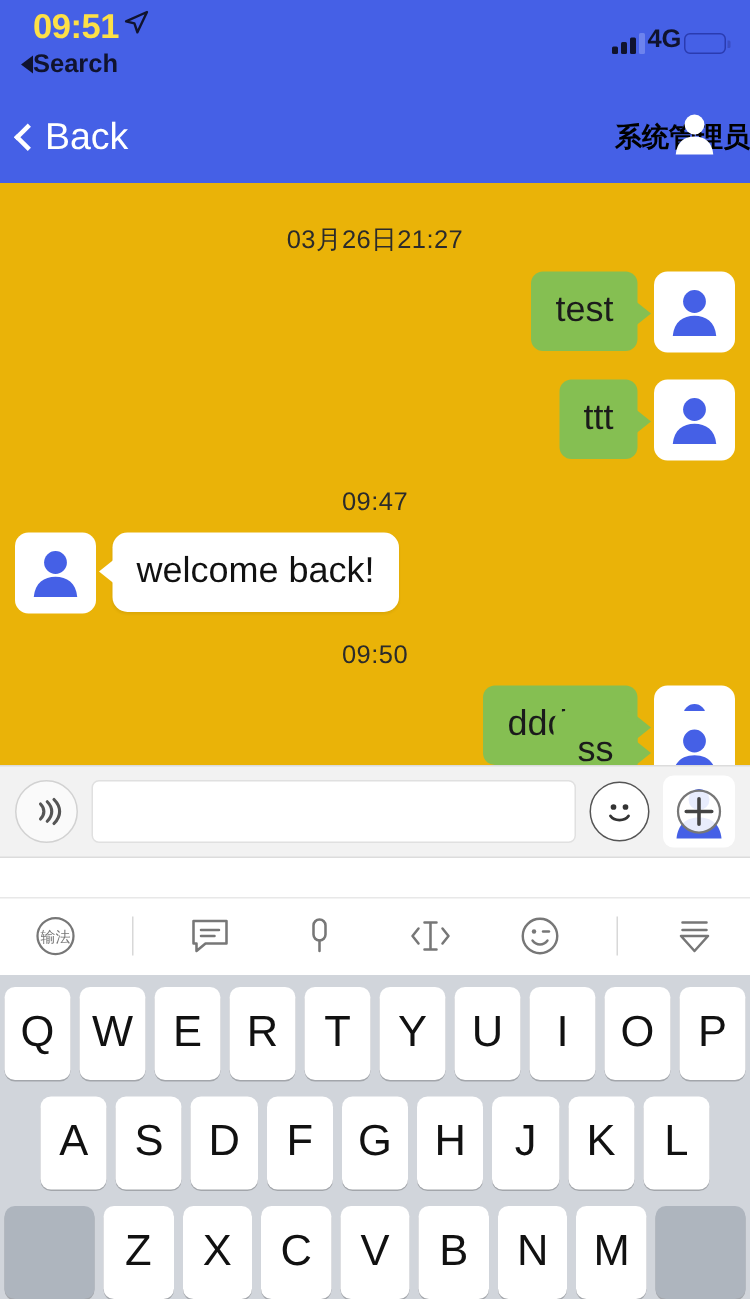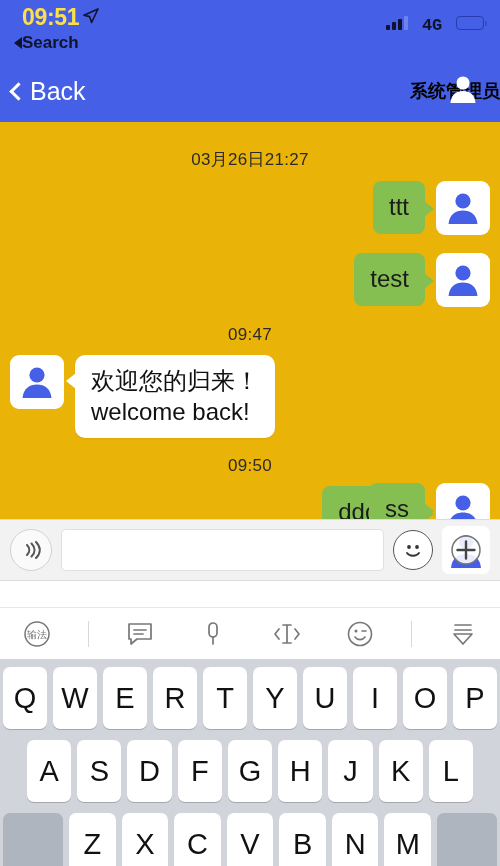--- a/index.html
+++ b/index.html
@@ -60,23 +60,22 @@
   .status-back-label {
     font-size: 17px;
     font-weight: bold;
     color: #10132e;
   }
   .status-right {
     position: absolute;
     right: 16px;
     top: 16px;
     display: flex;
-    align-items: flex-start;
-    gap: 14px;
-    font-family: Liberation Mono, monospace;
+    align-items: flex-end;
+    gap: 2px;
   }
   .sig-bars { display: flex; align-items: flex-end; gap: 2px; height: 14px; }
   .sig-bars i { width: 4px; background: #10132e; border-radius: 1px; display: block; }
   .sig-bars i:nth-child(1) { height: 5px; }
   .sig-bars i:nth-child(2) { height: 8px; }
   .sig-bars i:nth-child(3) { height: 11px; }
   .sig-bars i:nth-child(4) { height: 14px; background: #6d83ee; }
   .net-label {
     font-size: 17px;
     font-weight: bold;
@@ -394,50 +393,49 @@
         <circle cx="17" cy="11" r="6.6" fill="#fff"></circle>
         <path d="M4.5 31 C5.2 22.5 10.4 19 17 19 C23.6 19 28.8 22.5 29.5 31 Z" fill="#fff"></path>
       </svg>
     </div>
   </div>
 
   <div class="msg-list" id="msgList">
       <div class="sys-time">03月26日21:27</div>
       <div class="row out">
         <div class="bubble green">
-          <span class="line">ttt</span>
+          <span class="line">test</span>
         </div>
         <div class="avatar">
           <svg width="40" height="40" viewBox="0 0 40 40">
             <circle cx="20" cy="13" r="7.6" fill="#4560E6"></circle>
             <path d="M5.5 36 C6.4 26.5 12.4 22.5 20 22.5 C27.6 22.5 33.6 26.5 34.5 36 Z" fill="#4560E6"></path>
           </svg>
         </div>
       </div>
       <div class="row out">
         <div class="bubble green">
-          <span class="line">test</span>
+          <span class="line">ttt</span>
         </div>
         <div class="avatar">
           <svg width="40" height="40" viewBox="0 0 40 40">
             <circle cx="20" cy="13" r="7.6" fill="#4560E6"></circle>
             <path d="M5.5 36 C6.4 26.5 12.4 22.5 20 22.5 C27.6 22.5 33.6 26.5 34.5 36 Z" fill="#4560E6"></path>
           </svg>
         </div>
       </div>
       <div class="sys-time">09:47</div>
       <div class="row in">
         <div class="avatar">
           <svg width="40" height="40" viewBox="0 0 40 40">
             <circle cx="20" cy="13" r="7.6" fill="#4560E6"></circle>
             <path d="M5.5 36 C6.4 26.5 12.4 22.5 20 22.5 C27.6 22.5 33.6 26.5 34.5 36 Z" fill="#4560E6"></path>
           </svg>
         </div>
         <div class="bubble white">
-          <span class="line">欢迎您的归来！</span>
           <span class="line">welcome back!</span>
         </div>
       </div>
       <div class="sys-time">09:50</div>
       <div class="row out">
         <div class="bubble green">
           <span class="line">dddwe</span>
         </div>
         <div class="avatar">
           <svg width="40" height="40" viewBox="0 0 40 40">

